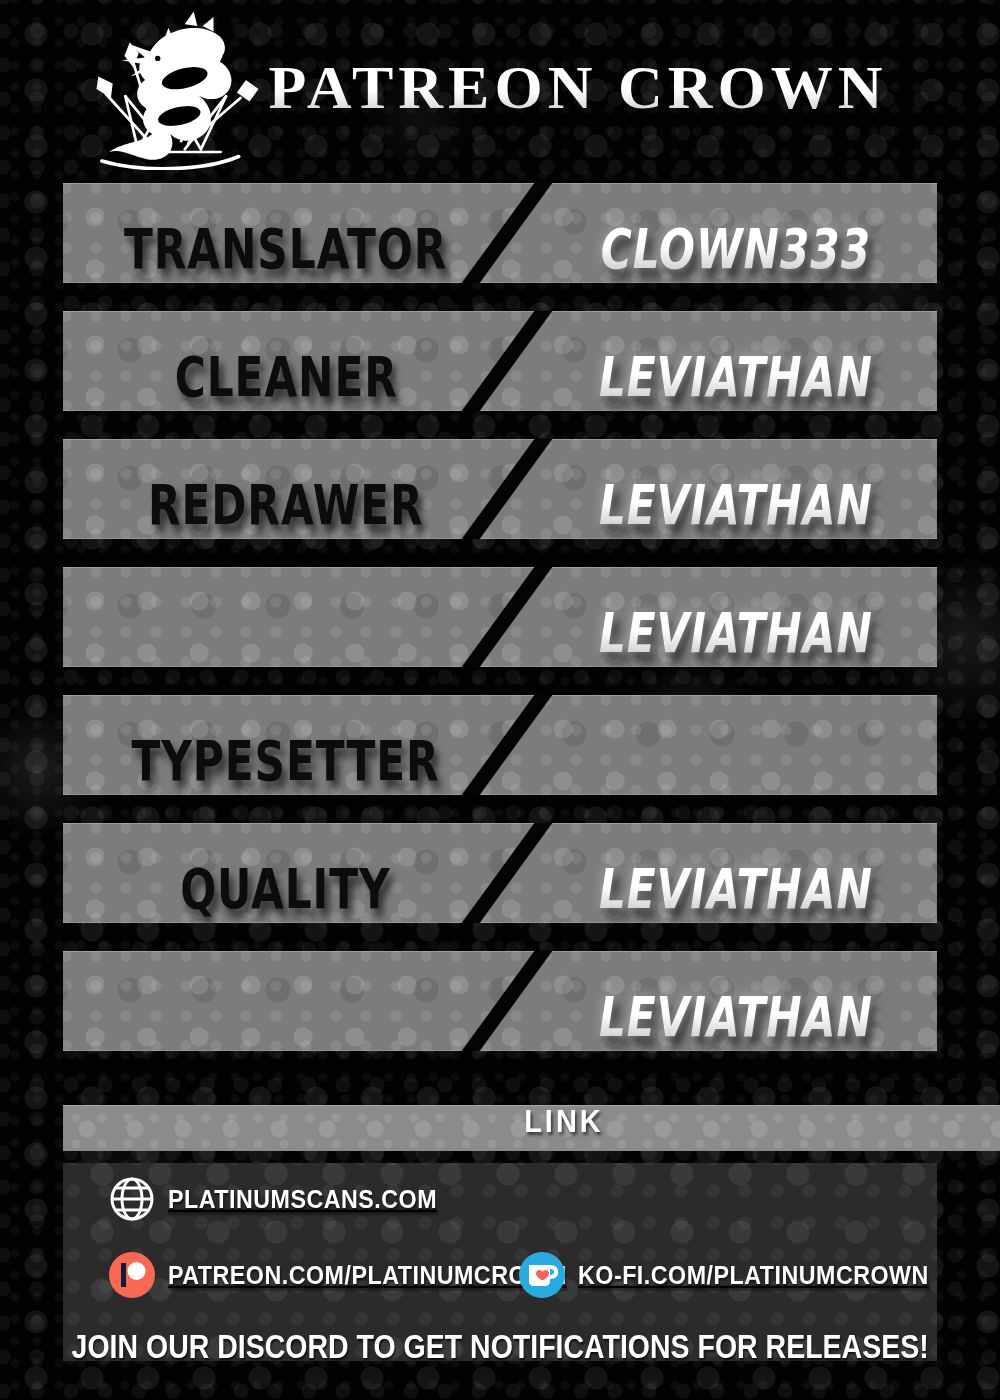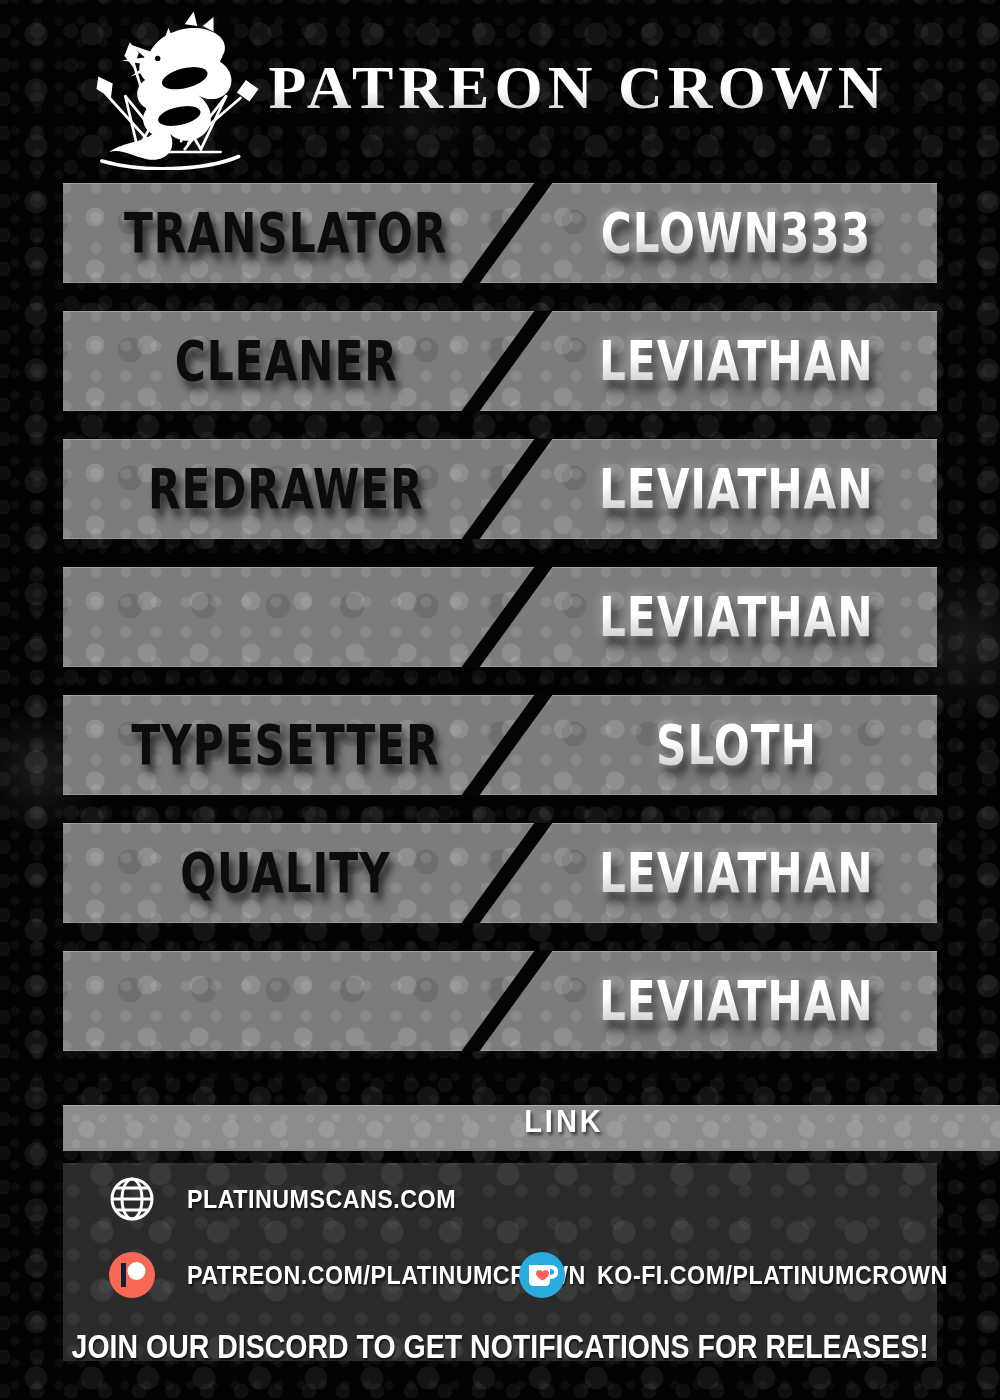--- a/index.html
+++ b/index.html
@@ -41,25 +41,25 @@
     background-size:52px 52px,30px 30px,74px 74px;
     background-position:6px 8px,18px 20px,30px 2px;
     box-shadow:inset 0 1px 0 rgba(255,255,255,.25), inset 0 -1px 0 rgba(255,255,255,.18);
     overflow:hidden;
   }
   .slash{
     position:absolute;top:-8px;bottom:-8px;left:calc(50.8% - 9px);width:18px;
     background:#040404;transform:skewX(-36deg);
   }
   .credit-text{
-    position:absolute;top:0;height:100%;display:flex;align-items:center;justify-content:center;
+    position:absolute;top:16px;height:100%;display:flex;align-items:center;justify-content:center;
     font-weight:bold;font-family:"DejaVu Sans",sans-serif;
   }
   .role{left:0;width:51%;}
-  .name{left:54%;width:46%;}
+  .name{left:54%;width:46%;font-style:italic;}
   .role span{
     display:inline-block;font-size:46px;letter-spacing:1px;color:#0c0c0c;
     transform:scale(.92,1.18);
     filter:drop-shadow(5px 7px 4px rgba(0,0,0,.65));
   }
   .name span{
     display:inline-block;font-size:46px;letter-spacing:1px;
     transform:scale(.92,1.18);
     background:linear-gradient(#ffffff 45%,#bdbdbd);
     -webkit-background-clip:text;background-clip:text;color:transparent;
@@ -84,21 +84,21 @@
   .panel{
     position:absolute;left:63px;top:1163px;width:874px;height:198px;
     background-color:#2b2b2b;
     background-image:
       radial-gradient(rgba(255,255,255,.07) 11px, transparent 12px),
       radial-gradient(rgba(255,255,255,.05) 6px, transparent 7px);
     background-size:58px 58px,32px 32px;
     background-position:10px 40px,26px 12px;
   }
   .link-item{
-    position:absolute;height:56px;display:flex;align-items:center;gap:31px;
+    position:absolute;height:56px;display:flex;align-items:center;gap:12px;text-decoration:underline;
   }
   .link-item .txt{
     display:inline-block;font-size:24px;font-weight:bold;color:#fff;letter-spacing:.5px;
     transform:scale(.97,1.08);transform-origin:left center;white-space:nowrap;
     text-shadow:1px 2px 2px rgba(0,0,0,.6);
   }
   .li-0{left:45px;top:8px;}
   .li-1{left:455px;top:8px;}
   .li-2{left:45px;top:84px;}
   .li-3{left:455px;top:84px;}
@@ -186,23 +186,20 @@
       <div class="credit-text name">
           <span>LEVIATHAN</span>
         </div>
     </div>
 
     <div class="banner">
       <div class="credit-text role">
           <span>TYPESETTER</span>
         </div>
       <div class="slash"></div>
-      <div class="credit-text name">
-          <span>SLOTH</span>
-        </div>
     </div>
 
     <div class="banner">
       <div class="credit-text role">
           <span>QUALITY</span>
         </div>
       <div class="slash"></div>
       <div class="credit-text name">
           <span>LEVIATHAN</span>
         </div>

